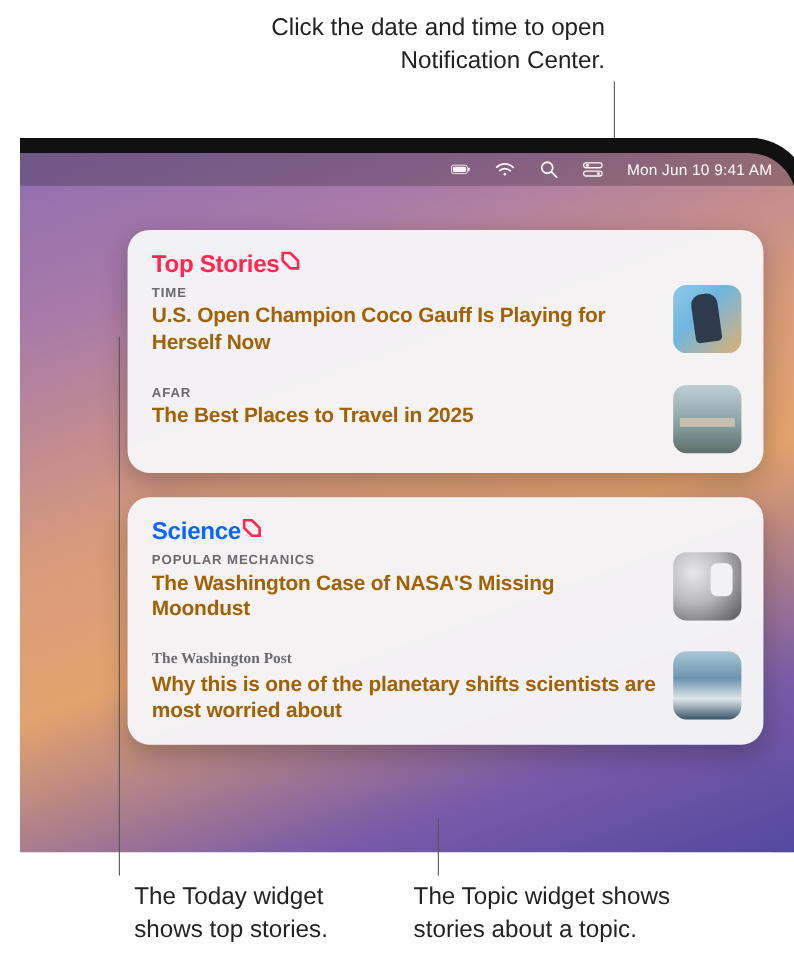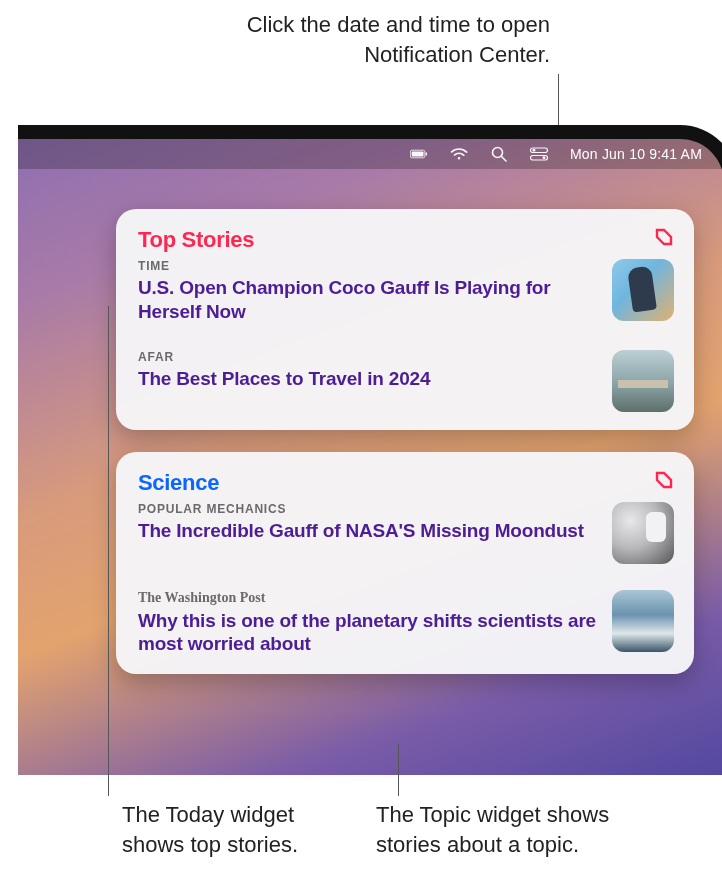--- a/index.html
+++ b/index.html
@@ -75,21 +75,20 @@
   .widget {
     background: rgba(245,245,247,0.97);
     border-radius: 20px;
     padding: 18px 20px 18px 22px;
     box-shadow: 0 8px 24px rgba(0,0,0,0.25);
     position: relative;
   }
 
   .widget-header {
     display: flex;
-    justify-content: space-between;
     align-items: flex-start;
     margin-bottom: 6px;
   }
 
   .widget-title {
     font-size: 22px;
     font-weight: 800;
     letter-spacing: -0.3px;
   }
   .title-red { color: #ff2751; }
@@ -120,21 +119,21 @@
     font-family: Georgia, "Times New Roman", serif;
     font-weight: 600;
     text-transform: none;
     font-size: 14px;
     letter-spacing: 0;
     font-style: normal;
   }
   .headline {
     font-size: 19px;
     font-weight: 800;
-    color: #4c1d95;
+    color: #a16207;
     line-height: 1.25;
     letter-spacing: -0.2px;
   }
 
   .thumb {
     width: 62px; height: 62px;
     border-radius: 12px;
     flex: 0 0 auto;
     background-size: cover;
     background-position: center;
@@ -223,39 +222,39 @@
       <div class="story">
         <div class="story-text">
           <div class="source">TIME</div>
           <div class="headline">U.S. Open Champion Coco Gauff Is Playing for Herself Now</div>
         </div>
         <div class="thumb t1"></div>
       </div>
       <div class="story">
         <div class="story-text">
           <div class="source">AFAR</div>
-          <div class="headline">The Best Places to Travel in 2024</div>
+          <div class="headline">The Best Places to Travel in 2025</div>
         </div>
         <div class="thumb t2"></div>
       </div>
     </div>
 
     <div class="widget">
       <div class="widget-header">
         <span class="widget-title title-blue">Science</span>
         <span class="news-icon">
           <svg viewBox="0 0 20 20">
               <path d="M3 3 L10 3 L17 10 L17 17 L10 17 L3 10 Z" fill="none" stroke="#ff2751" stroke-width="2.4" stroke-linejoin="miter"></path>
             </svg>
         </span>
       </div>
       <div class="story">
         <div class="story-text">
           <div class="source">POPULAR MECHANICS</div>
-          <div class="headline">The Incredible Gauff of NASA'S Missing Moondust</div>
+          <div class="headline">The Washington Case of NASA'S Missing Moondust</div>
         </div>
         <div class="thumb t3"></div>
       </div>
       <div class="story">
         <div class="story-text">
           <div class="source serif">The Washington Post</div>
           <div class="headline">Why this is one of the planetary shifts scientists are most worried about</div>
         </div>
         <div class="thumb t4"></div>
       </div>

